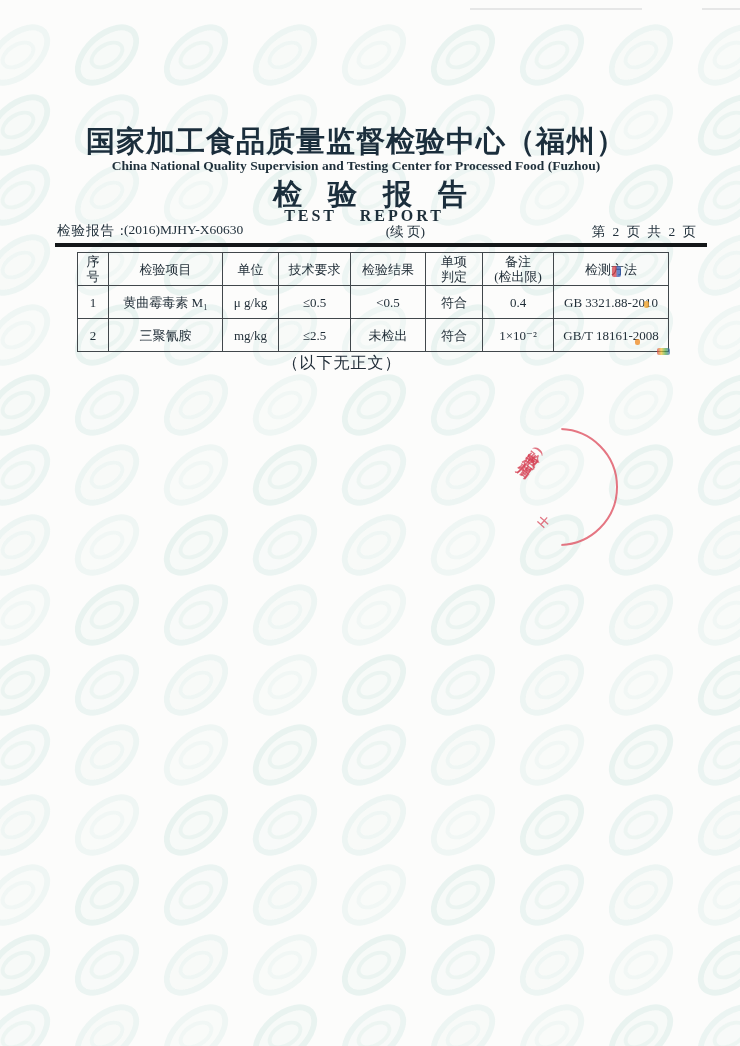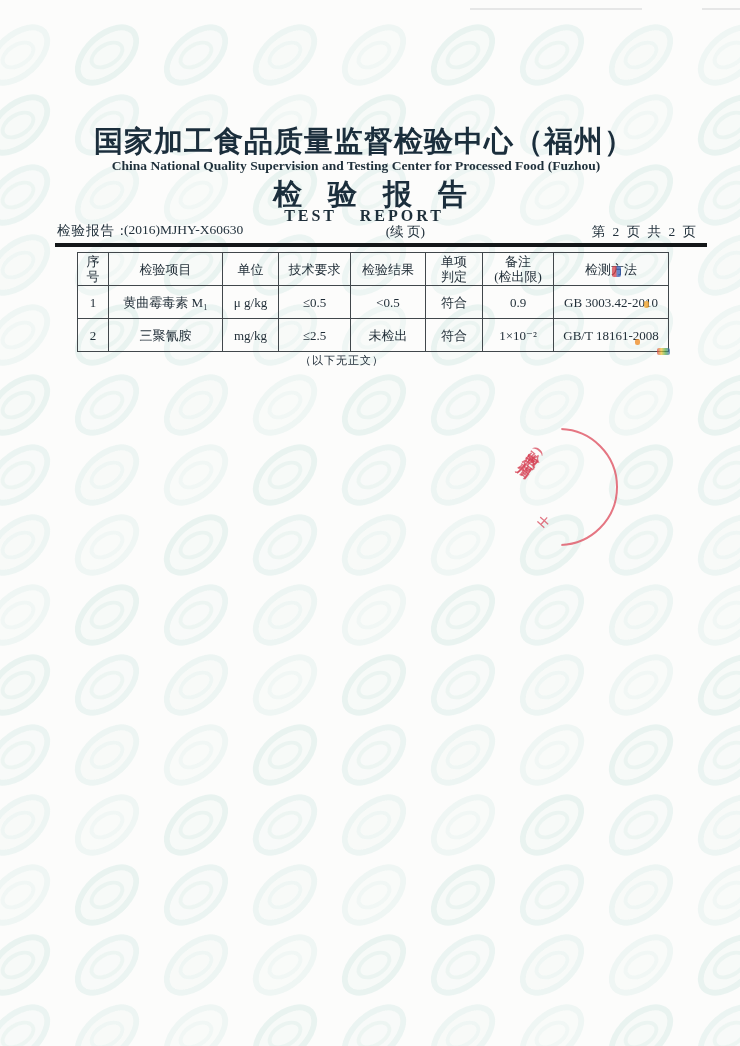--- a/index.html
+++ b/index.html
@@ -31,21 +31,21 @@
     inset: 5px 13px;
     border: 4px solid rgba(150, 197, 190, 0.11);
     border-radius: 50%;
     transform: rotate(10deg);
   }
 
   .content { position: absolute; inset: 0; z-index: 1; }
 
   
   .org-cn {
-    position: absolute; top: 122px; left: 8px; width: 712px;
+    position: absolute; top: 122px; left: 0; width: 712px;
     text-align: center;
     font-size: 29px; font-weight: bold;
     letter-spacing: 1px;
     color: #1b2e3c;
     white-space: nowrap;
   }
   .org-en {
     position: absolute; top: 158px; left: 0; width: 712px;
     text-align: center;
     font-size: 13.5px; font-weight: bold;
@@ -102,21 +102,21 @@
     white-space: pre-line;
     line-height: 15px;
   }
   table.results thead tr { height: 32px; }
   table.results tbody tr { height: 33px; }
   td.cell-item, td.cell-method { text-align: left; padding-left: 8px; }
 
   .end-note {
     position: absolute; top: 353px; left: 77px; width: 530px;
     text-align: center;
-    font-size: 11px;
+    font-size: 16px;
     color: #202d38;
     letter-spacing: 1px;
   }
 
   
   .stamp { position: absolute; top: 424px; left: 498px; width: 135px; height: 130px; z-index: 2; }
   .stamp-arc {
     position: absolute; top: 4px; left: 2px;
     width: 118px; height: 118px;
     border: 2.5px solid rgba(222, 84, 100, 0.80);
@@ -338,22 +338,22 @@
         </tr>
       </thead>
       <tbody>
         <tr>
           <td>1</td>
           <td class="cell-item">黄曲霉毒素 M₁</td>
           <td>μ g/kg</td>
           <td>≤0.5</td>
           <td>&lt;0.5</td>
           <td>符合</td>
-          <td>0.9</td>
-          <td class="cell-method">GB 3003.42-2010</td>
+          <td>0.4</td>
+          <td class="cell-method">GB 3321.88-2010</td>
         </tr>
         <tr>
           <td>2</td>
           <td class="cell-item">三聚氰胺</td>
           <td>mg/kg</td>
           <td>≤2.5</td>
           <td>未检出</td>
           <td>符合</td>
           <td>1×10⁻²</td>
           <td class="cell-method">GB/T 18161-2008</td>

